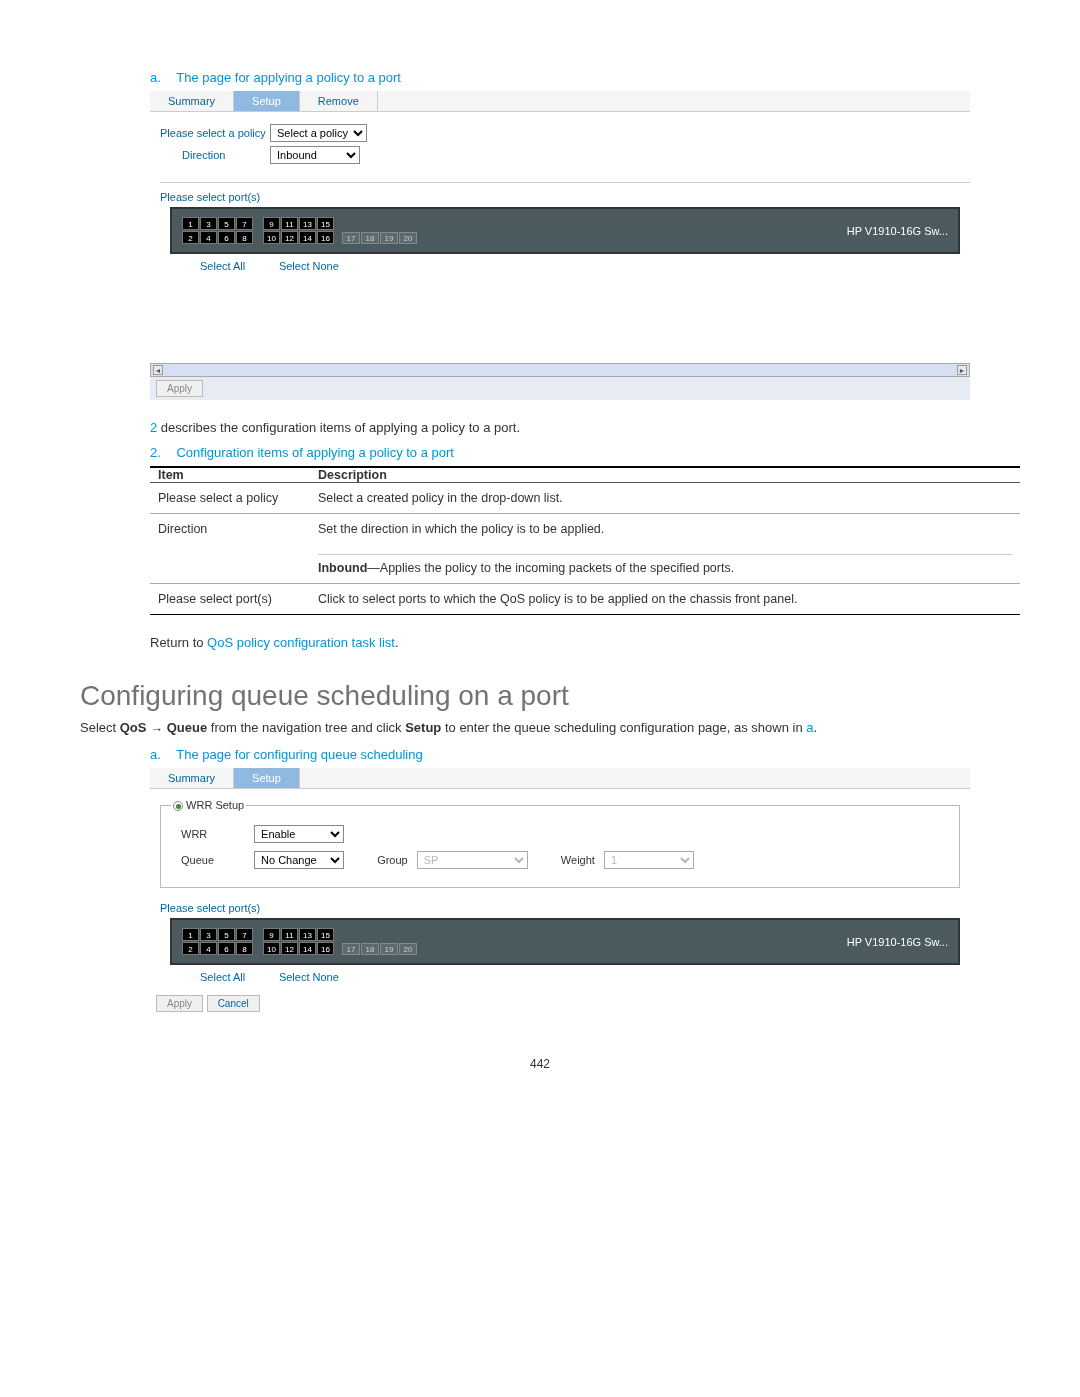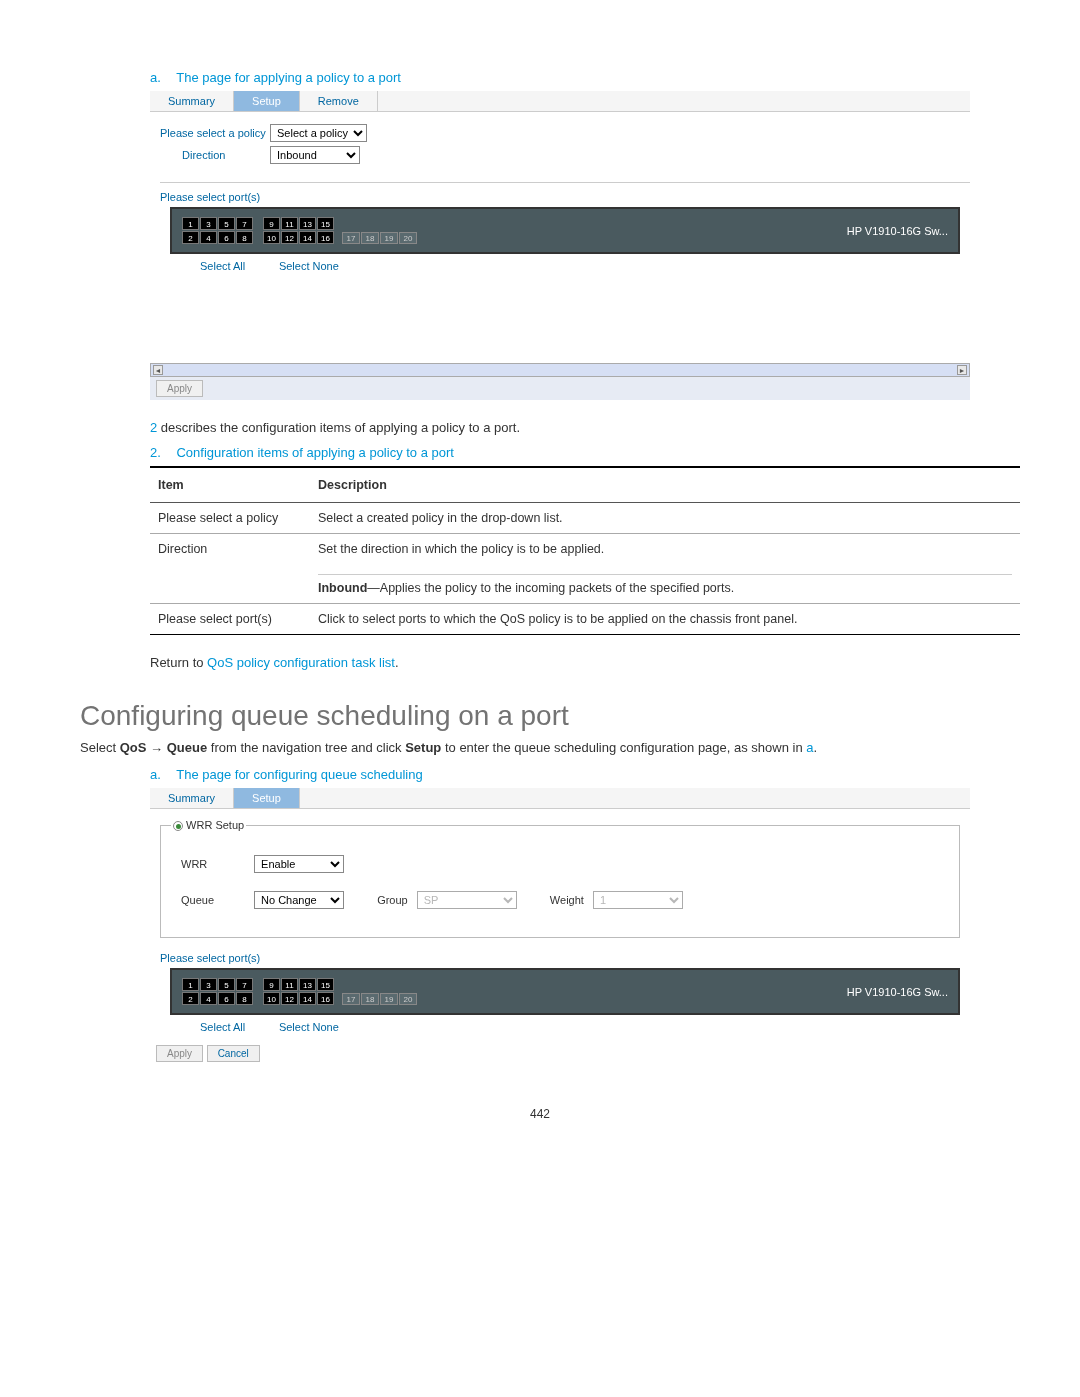--- a/index.html
+++ b/index.html
@@ -34,29 +34,29 @@
   .port-actions { margin: 4px 10px 2px 50px; }
   .port-actions a { color: #0066a1; font-size: 11px; margin-right: 30px; text-decoration: none; }
   .scrollframe { background: #d6dff4; border: 1px solid #aaa; height: 14px; margin: 90px 0 0 0; display: flex; justify-content: space-between; align-items: center; padding: 0 2px; }
   .scroll-btn { width: 10px; height: 10px; background: #e8e8e8; border: 1px solid #999; font-size: 7px; text-align: center; line-height: 9px; color: #555; }
   .btnrow { background: #e7ebf4; padding: 3px 6px; }
   .btn { font-size: 10px; color: #888; padding: 2px 10px; border: 1px solid #bbb; background: #f0f0f0; display: inline-block; }
   .btn.enabled { color: #0066a1; }
   .body-text { margin: 20px 0 8px 70px; font-size: 13px; }
   .link { color: #0096d6; }
   .config-table { width: 870px; margin-left: 70px; border-collapse: collapse; font-size: 12.5px; }
-  .config-table th { text-align: left; font-weight: bold; border-top: 2px solid #000; border-bottom: 1px solid #555; padding: 10px 8px; }
+  .config-table th { text-align: left; font-weight: bold; border-top: 2px solid #000; border-bottom: 1px solid #555; padding: 0 8px; }
   .config-table td { border-bottom: 1px solid #aaa; padding: 8px 8px; vertical-align: top; }
   .config-table .last td { border-bottom: 1.5px solid #000; }
   h1.section { color: #737373; font-weight: normal; font-size: 28px; margin: 30px 0 8px 0; }
   .wrr-fieldset { border: 1px solid #bbb; margin: 10px 10px 4px 10px; padding: 6px 10px 10px 10px; font-size: 11px; }
   .wrr-legend { font-size: 11px; }
   .radio { width: 10px; height: 10px; border: 1px solid #888; border-radius: 50%; display: inline-block; vertical-align: middle; position: relative; }
   .radio.checked::after { content: ""; width: 5px; height: 5px; background: #2a7a2apx; background: #3a8a3a; border-radius: 50%; position: absolute; top: 2px; left: 2px; }
-  .wrr-row { margin: 18px 0; }
+  .wrr-row { margin: 8px 0; }
   .wrr-row label { display: inline-block; width: 70px; color: #333; margin-left: 10px; }
   .pagenum { text-align: center; font-size: 12px; margin-top: 42px; }
 </style>
 </head>
 <body>
 
 <div class="caption">
   <span class="letter">a.</span>
   <span>The page for applying a policy to a port</span>
 </div>
@@ -201,21 +201,21 @@
   <fieldset class="wrr-fieldset">
     <legend class="wrr-legend"><span class="radio checked"></span> <span>WRR Setup</span></legend>
     <div class="wrr-row">
       <label>WRR</label>
       <select class="sel" style="width:90px"><option>Enable</option></select>
     </div>
     <div class="wrr-row">
       <label>Queue</label>
       <select class="sel" style="width:90px"><option>No Change</option></select>
       <span style="margin-left:30px">Group</span>
-      <select class="sel" style="width:100px;margin-left:6px;color:#999" disabled=""><option>SP</option></select>
+      <select class="sel" style="width:111px;margin-left:6px;color:#999" disabled=""><option>SP</option></select>
       <span style="margin-left:30px">Weight</span>
       <select class="sel" style="width:90px;margin-left:6px;color:#999" disabled=""><option>1</option></select>
     </div>
   </fieldset>
   <div class="ports-label" style="border-top:0">Please select port(s)</div>
   <div class="switch-chassis">
     <div class="port-grid">
       <div class="port-block">
         <div class="port-col">
               <div class="port">1</div>

